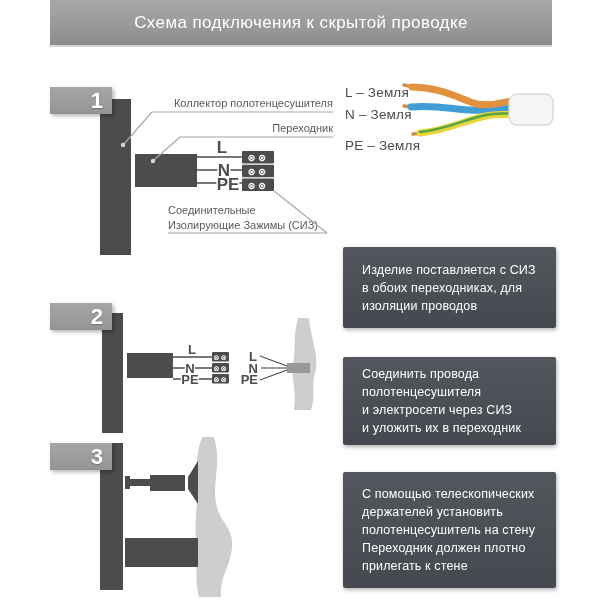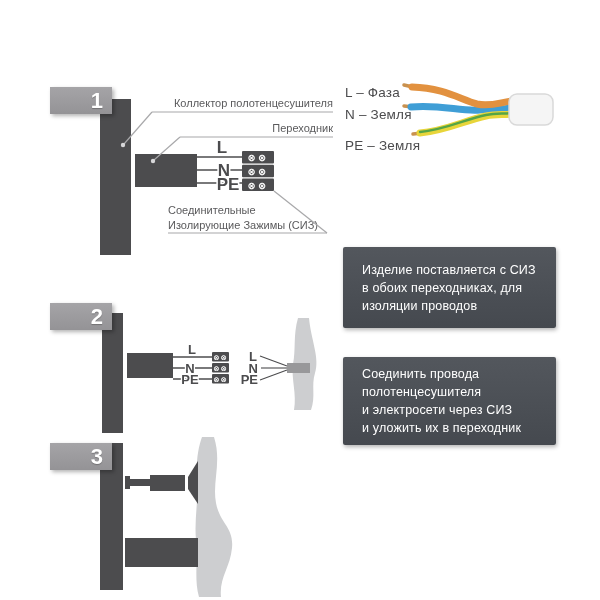--- a/index.html
+++ b/index.html
@@ -63,45 +63,55 @@
   .diagram-label{font-size:11px;fill:#5a5a5c;}
   .terminal-big{font-size:17px;font-weight:bold;fill:#4c4c4e;paint-order:stroke;stroke:#ffffff;stroke-width:3px;}
   .terminal-small{font-size:13px;font-weight:bold;fill:#4c4c4e;paint-order:stroke;stroke:#ffffff;stroke-width:2.5px;}
   .clamp-glyph{font-family:"DejaVu Sans",sans-serif;fill:#ffffff;font-weight:bold;}
 </style>
 </head>
 <body>
 
 <div class="stage">
 
+  <div class="header">
+    <div class="title">Схема подключения к скрытой проводке</div>
+  </div>
 
   <div class="badge" id="badge1">
     <span class="num">1</span>
   </div>
   <div class="badge" id="badge2">
     <span class="num">2</span>
   </div>
   <div class="badge" id="badge3">
     <span class="num">3</span>
   </div>
 
-  <div class="legend-line" id="legend-l">L – Фаза</div>
+  <div class="legend-line" id="legend-l">L – Земля</div>
   <div class="legend-line" id="legend-n">N – Земля</div>
   <div class="legend-line" id="legend-pe">PE – Земля</div>
 
   <div class="info-box" id="info1">
     <div class="info-text">Изделие поставляется с СИЗ
 в обоих переходниках, для
 изоляции проводов</div>
   </div>
   <div class="info-box" id="info2">
     <div class="info-text">Соединить провода
 полотенцесушителя
 и электросети через СИЗ
 и уложить их в переходник</div>
+  </div>
+  <div class="info-box" id="info3">
+    <div class="info-text">С помощью телескопических
+держателей установить
+полотенцесушитель на стену
+Переходник должен плотно
+прилегать к стене</div>
   </div>
 
   <svg width="600" height="600" viewBox="0 0 600 600">
 
     <g>
       <rect x="100" y="99" width="31" height="156" fill="#4c4c4e"></rect>
       <rect x="135" y="154" width="62" height="33" fill="#4c4c4e"></rect>
 
       <text x="333" y="107" text-anchor="end" class="diagram-label">Коллектор полотенцесушителя</text>
       <line x1="152" y1="112" x2="333" y2="112" stroke-width="1.2" stroke="#a8a8aa"></line>

